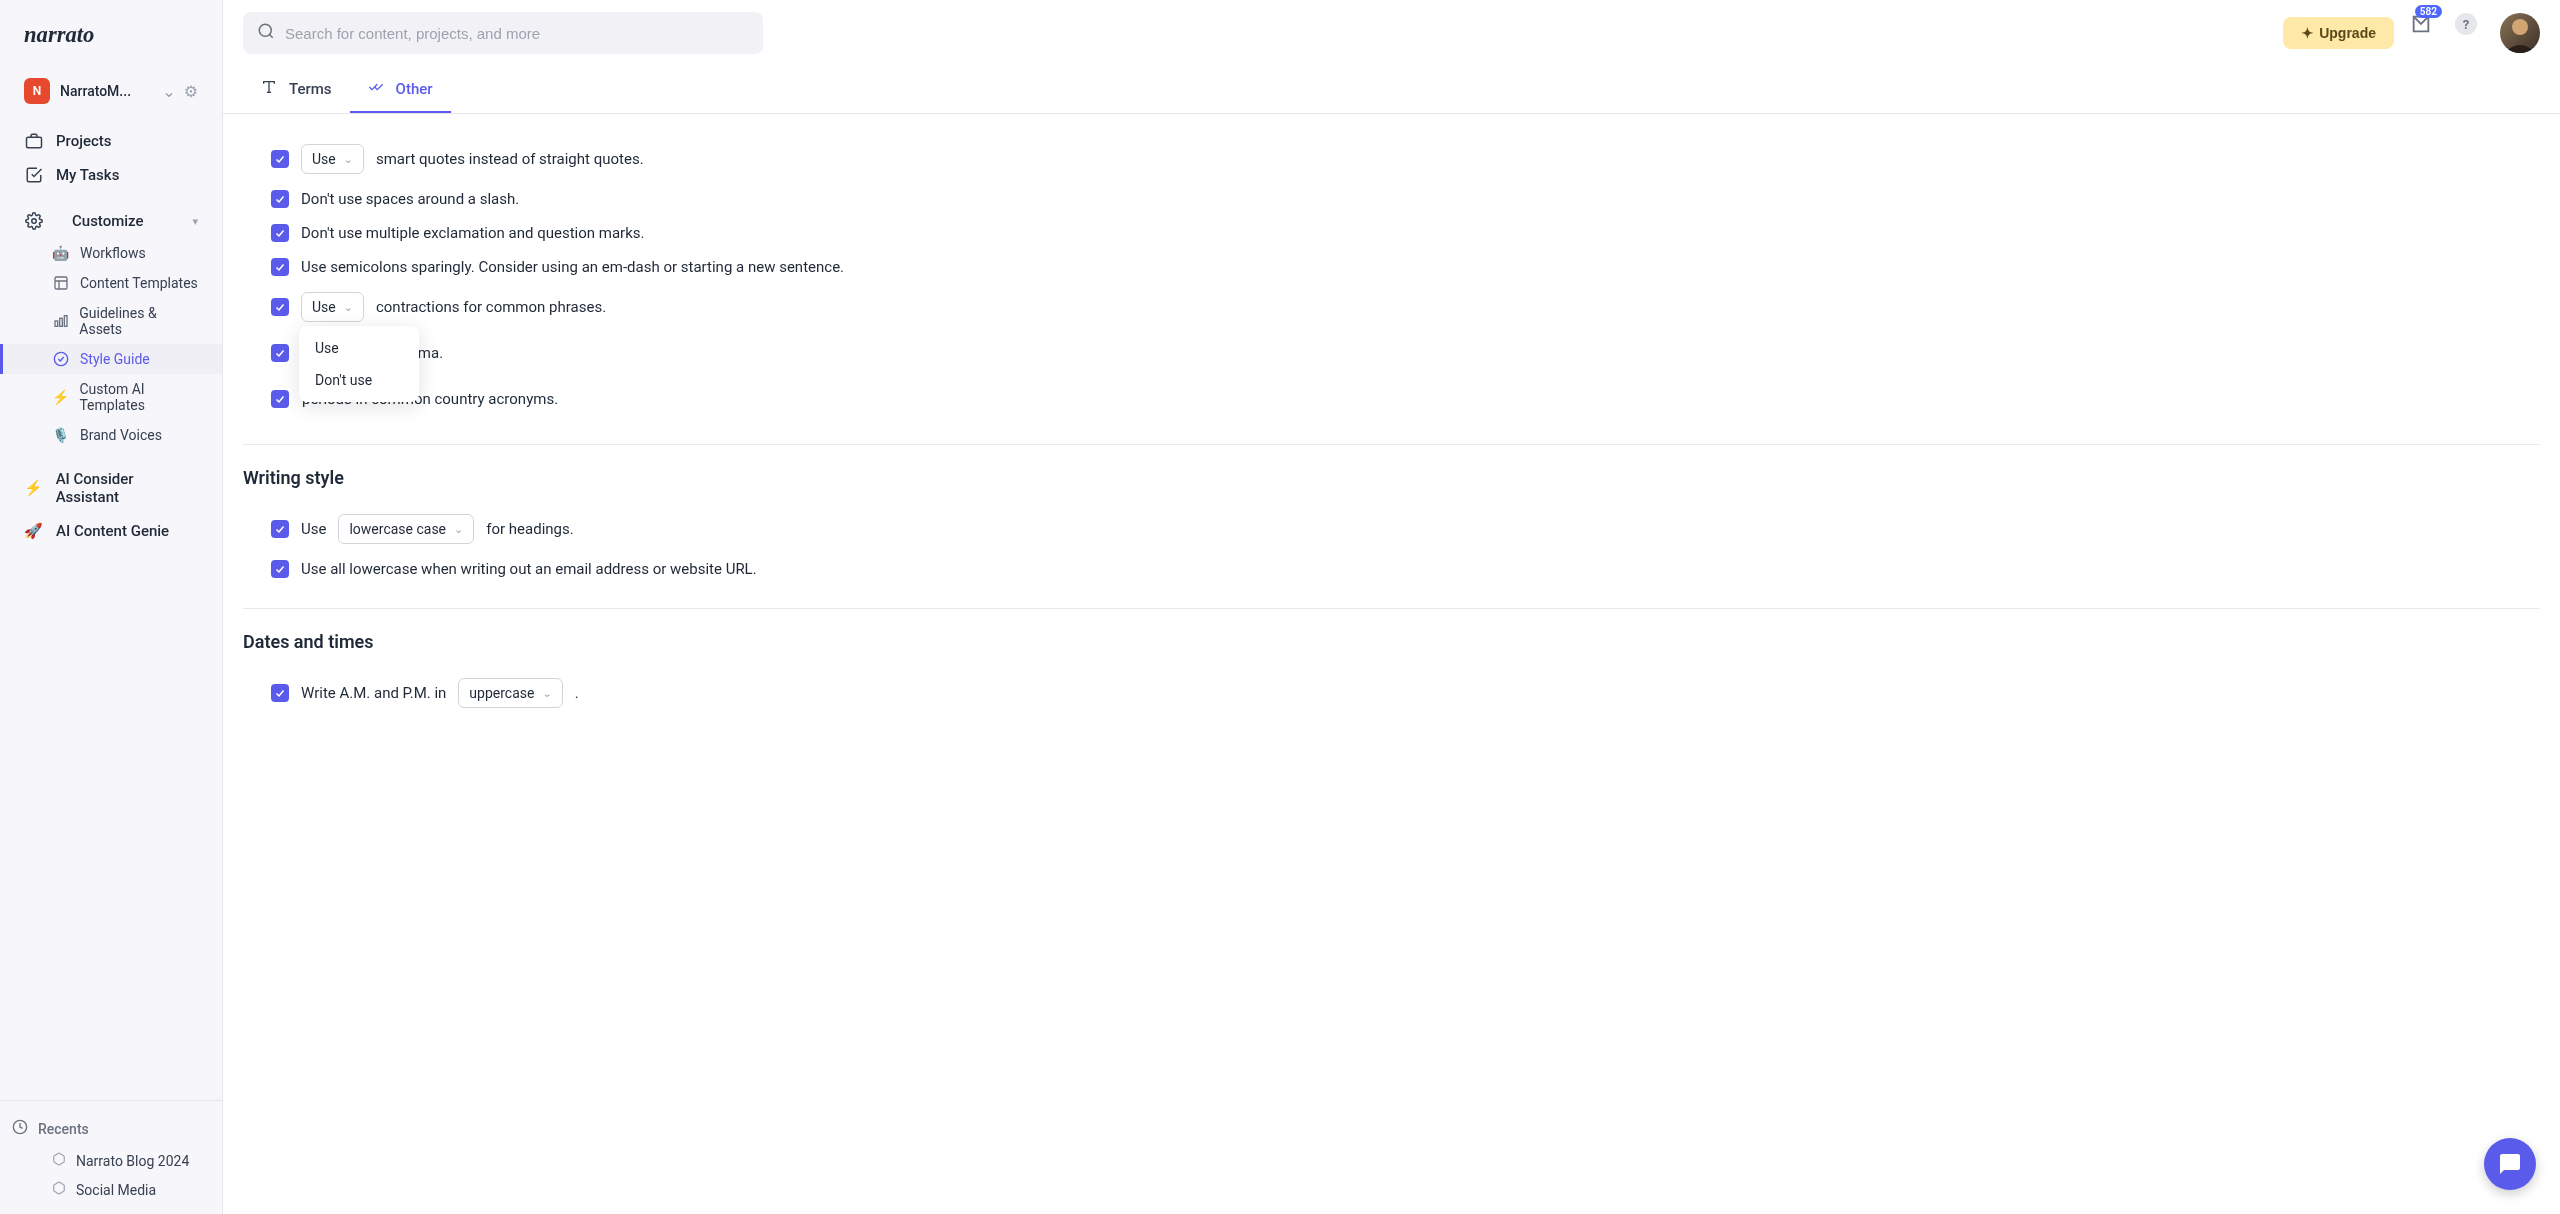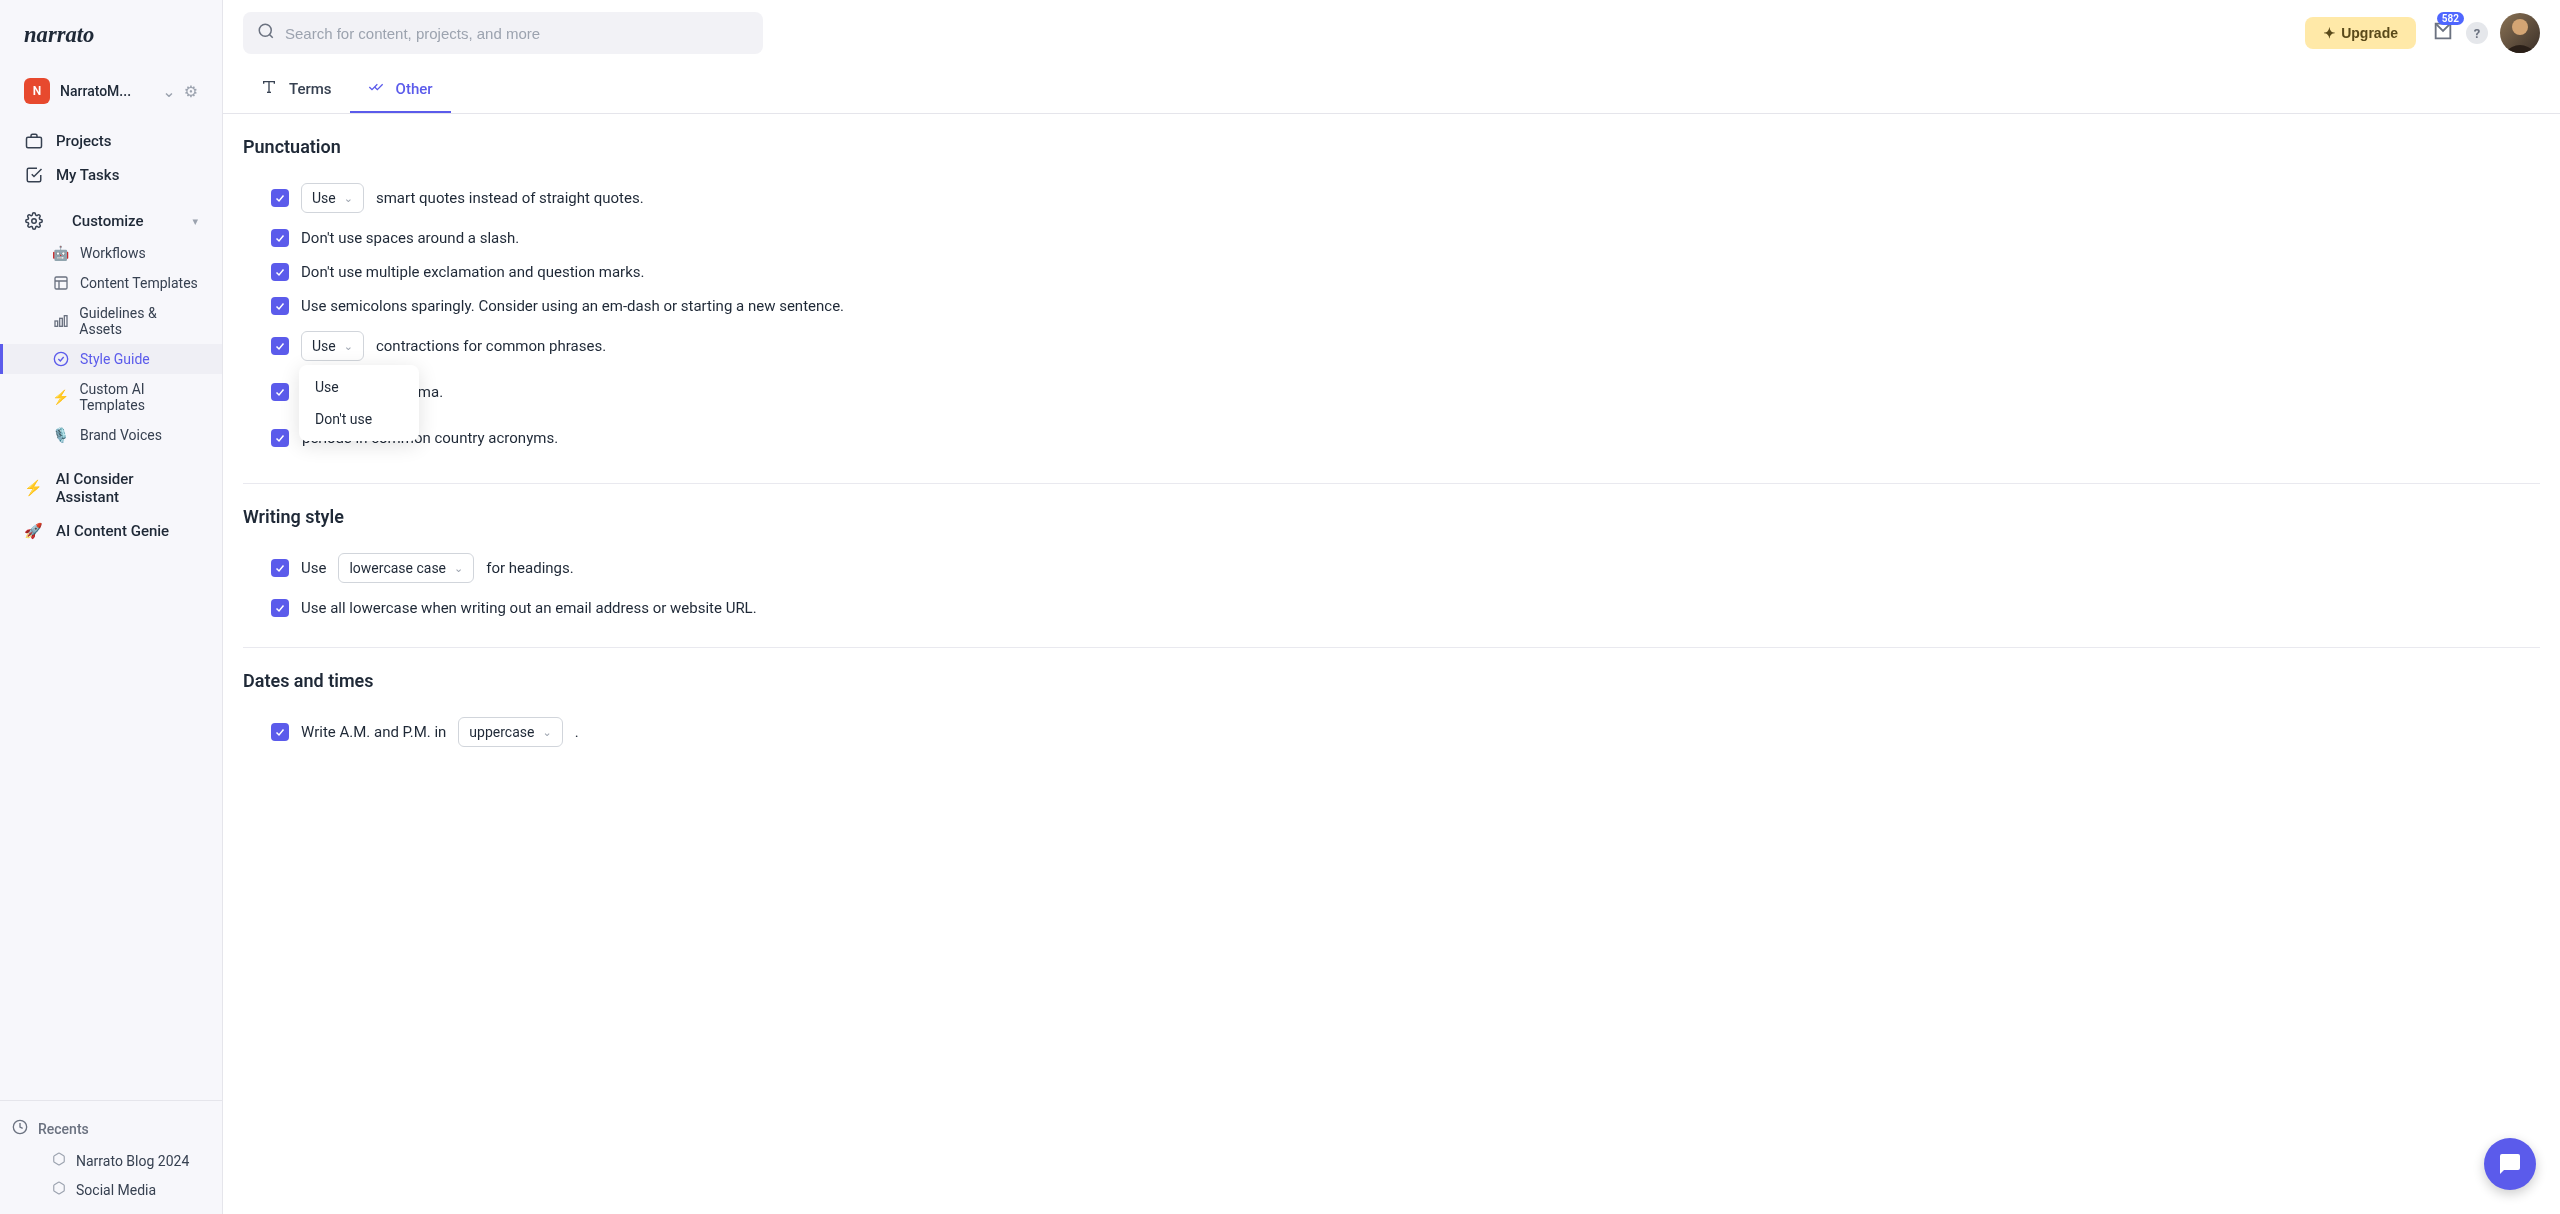--- a/index.html
+++ b/index.html
@@ -70,21 +70,21 @@
   .search input {
     border: none; background: transparent; outline: none; font-size: 15px; flex: 1; color: #374151;
   }
   .search input::placeholder { color: #9ca3af; }
   .topbar-spacer { flex: 1; }
   .upgrade-btn {
     background: #ffe9a8; color: #5a4a1a; font-weight: 600; font-size: 14px;
     padding: 8px 18px; border-radius: 8px; border: none; cursor: pointer;
     display: flex; align-items: center; gap: 6px;
   }
-  .topbar-icons { display: flex; align-items: center; gap: 12px; }
+  .topbar-icons { display: flex; gap: 23px; }
   .icon-badge { position: relative; color: #6b7280; cursor: pointer; }
   .badge-count {
     position: absolute; top: -8px; right: -10px; background: #4f66ff; color: #fff;
     font-size: 10px; padding: 1px 5px; border-radius: 8px; font-weight: 600;
   }
   .help-icon {
     width: 22px; height: 22px; border-radius: 50%; background: #e5e7eb; color: #6b7280;
     display: flex; align-items: center; justify-content: center; font-size: 13px; font-weight: 700; cursor: pointer;
   }
   .avatar { width: 40px; height: 40px; border-radius: 50%; background: linear-gradient(135deg,#8b7355,#3a2f28); cursor: pointer; overflow:hidden; }
@@ -326,21 +326,20 @@
             <polyline points="10 12 14 16 22 8"></polyline>
           </svg>
       </span>
       <span>Other</span>
     </div>
   </div>
 
   <div class="content">
 
     <div class="section">
-      <h2>Punctuation</h2>
 
       <div class="rule">
         <div class="checkbox">
             <svg viewBox="0 0 24 24">
               <polyline points="5 13 10 18 19 7"></polyline>
             </svg>
           </div>
         <div class="select">
           <span>Use</span>
           <span class="select-caret">⌄</span>

